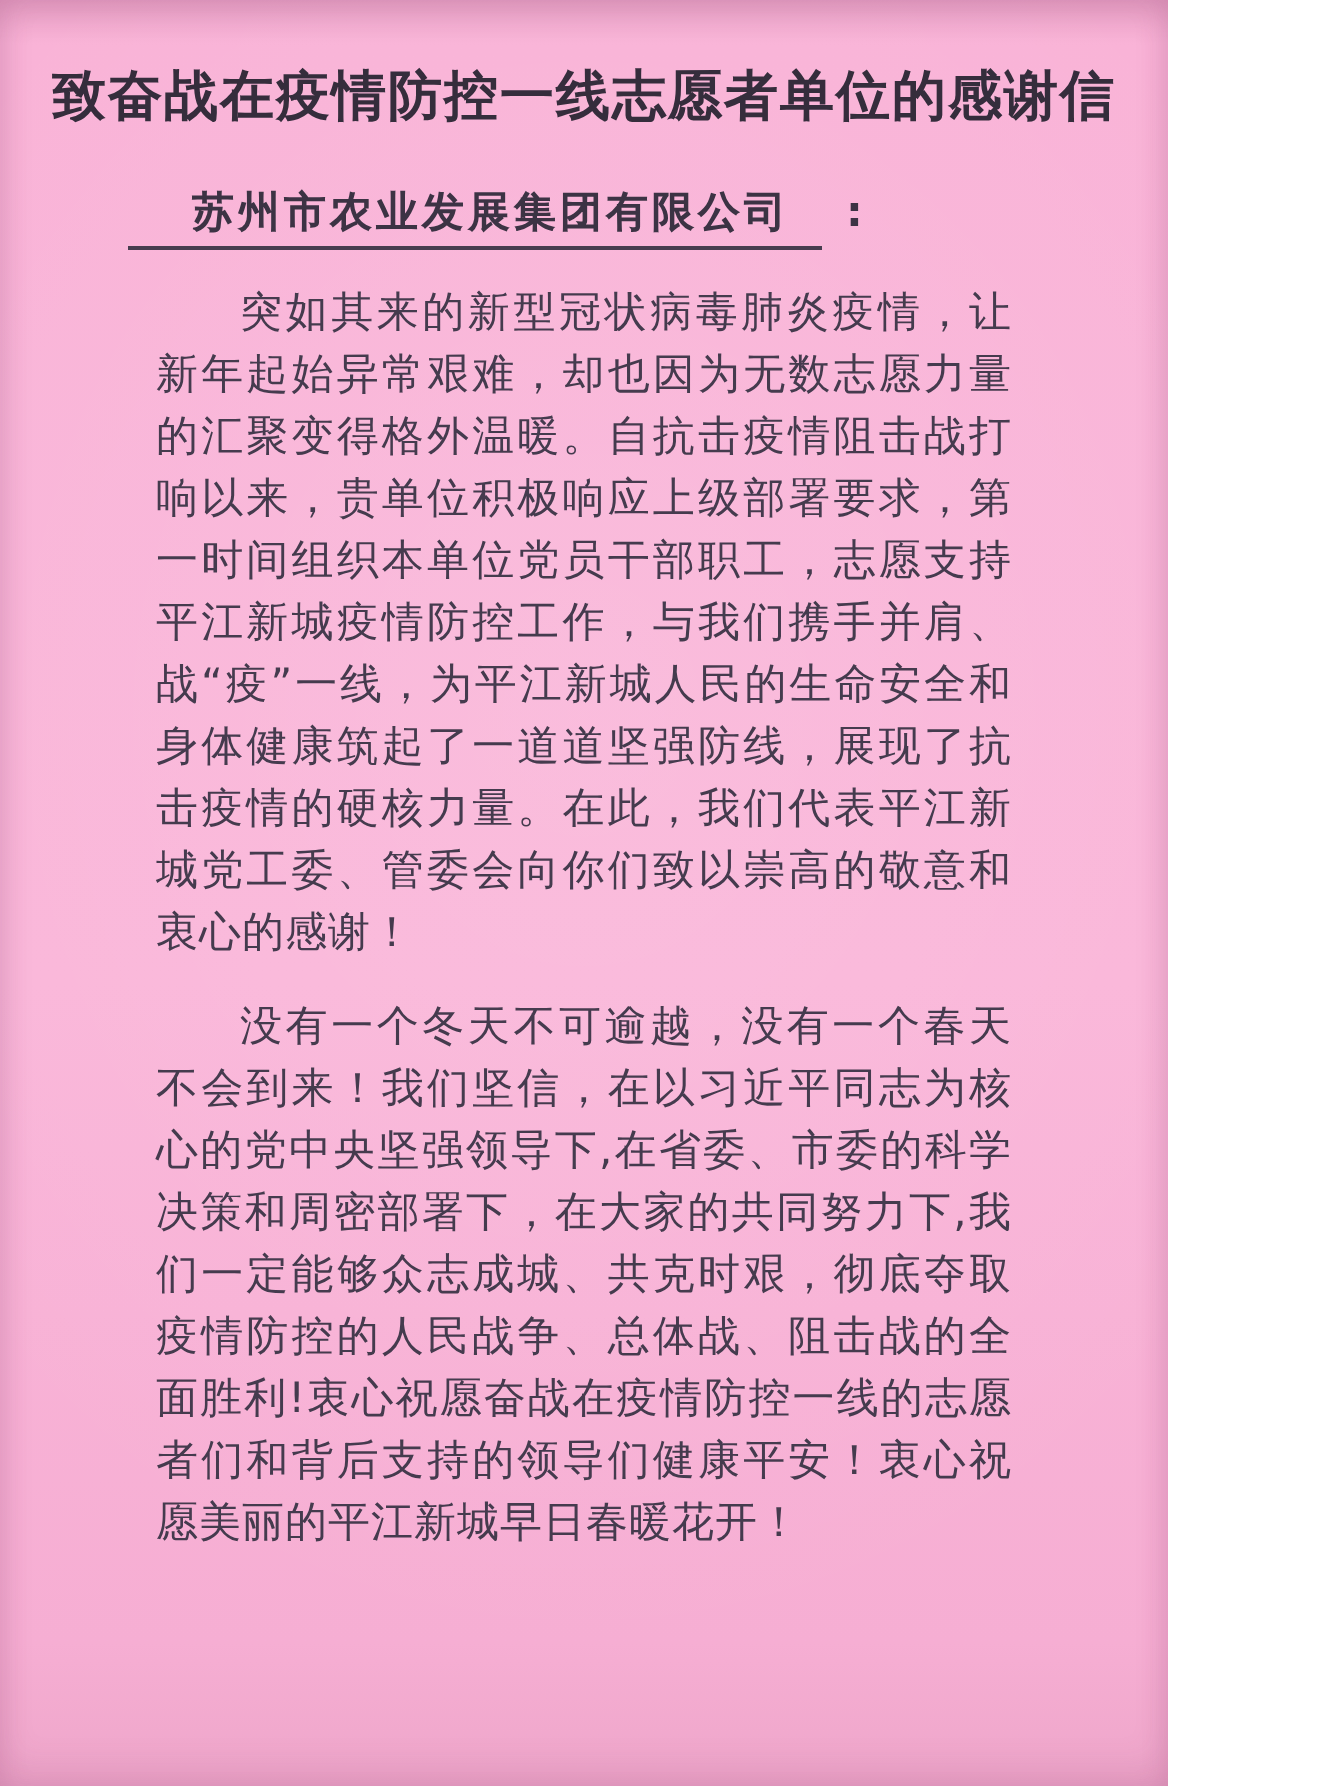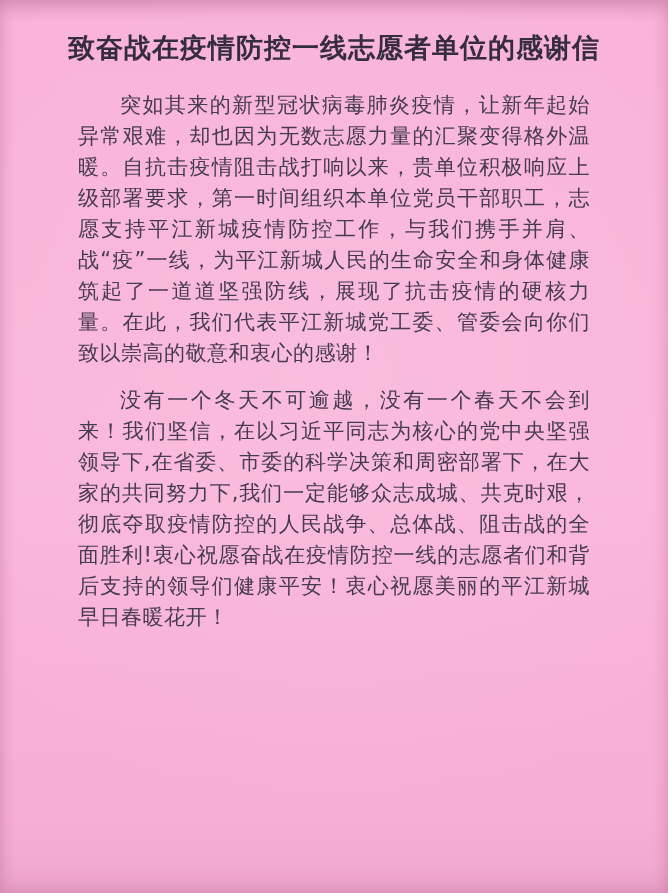--- a/index.html
+++ b/index.html
@@ -3,21 +3,21 @@
 <meta charset="utf-8">
 <style>
   html, body { margin: 0; padding: 0; }
   body {
     width: 668px; height: 893px;
     font-family: "DejaVu Sans", sans-serif;
     overflow: hidden;
   }
   .page {
     position: relative;
-    width: 668px; height: 893px;
+    width: 584px; height: 893px;
     box-sizing: border-box;
     padding-top: 30px;
     background:
       radial-gradient(120% 90% at 50% 40%, rgba(255,255,255,0.10), rgba(0,0,0,0) 60%),
       linear-gradient(180deg, #eda6ca 0%, #f9b3d7 2.5%, #fab6d9 55%, #f6aed3 92%, #eea6ca 100%);
     box-shadow: inset 0 6px 14px rgba(120,40,90,.16), inset 0 -8px 18px rgba(120,40,90,.12);
     color: #453b4e;
   }
   .title {
     margin: 0 0 24px 0;
@@ -50,19 +50,22 @@
   }
   .letter-body p { margin: 16px; text-indent: 2em; }
 </style>
 </head>
 <body>
 
 <div class="page">
 
   <h1 class="title">致奋战在疫情防控一线志愿者单位的感谢信</h1>
 
+  <div class="addressee">
+    <span class="addressee-name">苏州市农业发展集团有限公司</span><span class="addressee-colon">:</span>
+  </div>
 
   <div class="letter-body">
     <p>突如其来的新型冠状病毒肺炎疫情，让新年起始异常艰难，却也因为无数志愿力量的汇聚变得格外温暖。自抗击疫情阻击战打响以来，贵单位积极响应上级部署要求，第一时间组织本单位党员干部职工，志愿支持平江新城疫情防控工作，与我们携手并肩、战“疫”一线，为平江新城人民的生命安全和身体健康筑起了一道道坚强防线，展现了抗击疫情的硬核力量。在此，我们代表平江新城党工委、管委会向你们致以崇高的敬意和衷心的感谢！</p>
     <p>没有一个冬天不可逾越，没有一个春天不会到来！我们坚信，在以习近平同志为核心的党中央坚强领导下,在省委、市委的科学决策和周密部署下，在大家的共同努力下,我们一定能够众志成城、共克时艰，彻底夺取疫情防控的人民战争、总体战、阻击战的全面胜利!衷心祝愿奋战在疫情防控一线的志愿者们和背后支持的领导们健康平安！衷心祝愿美丽的平江新城早日春暖花开！</p>
   </div>
 
 </div>
 
 </body></html>

